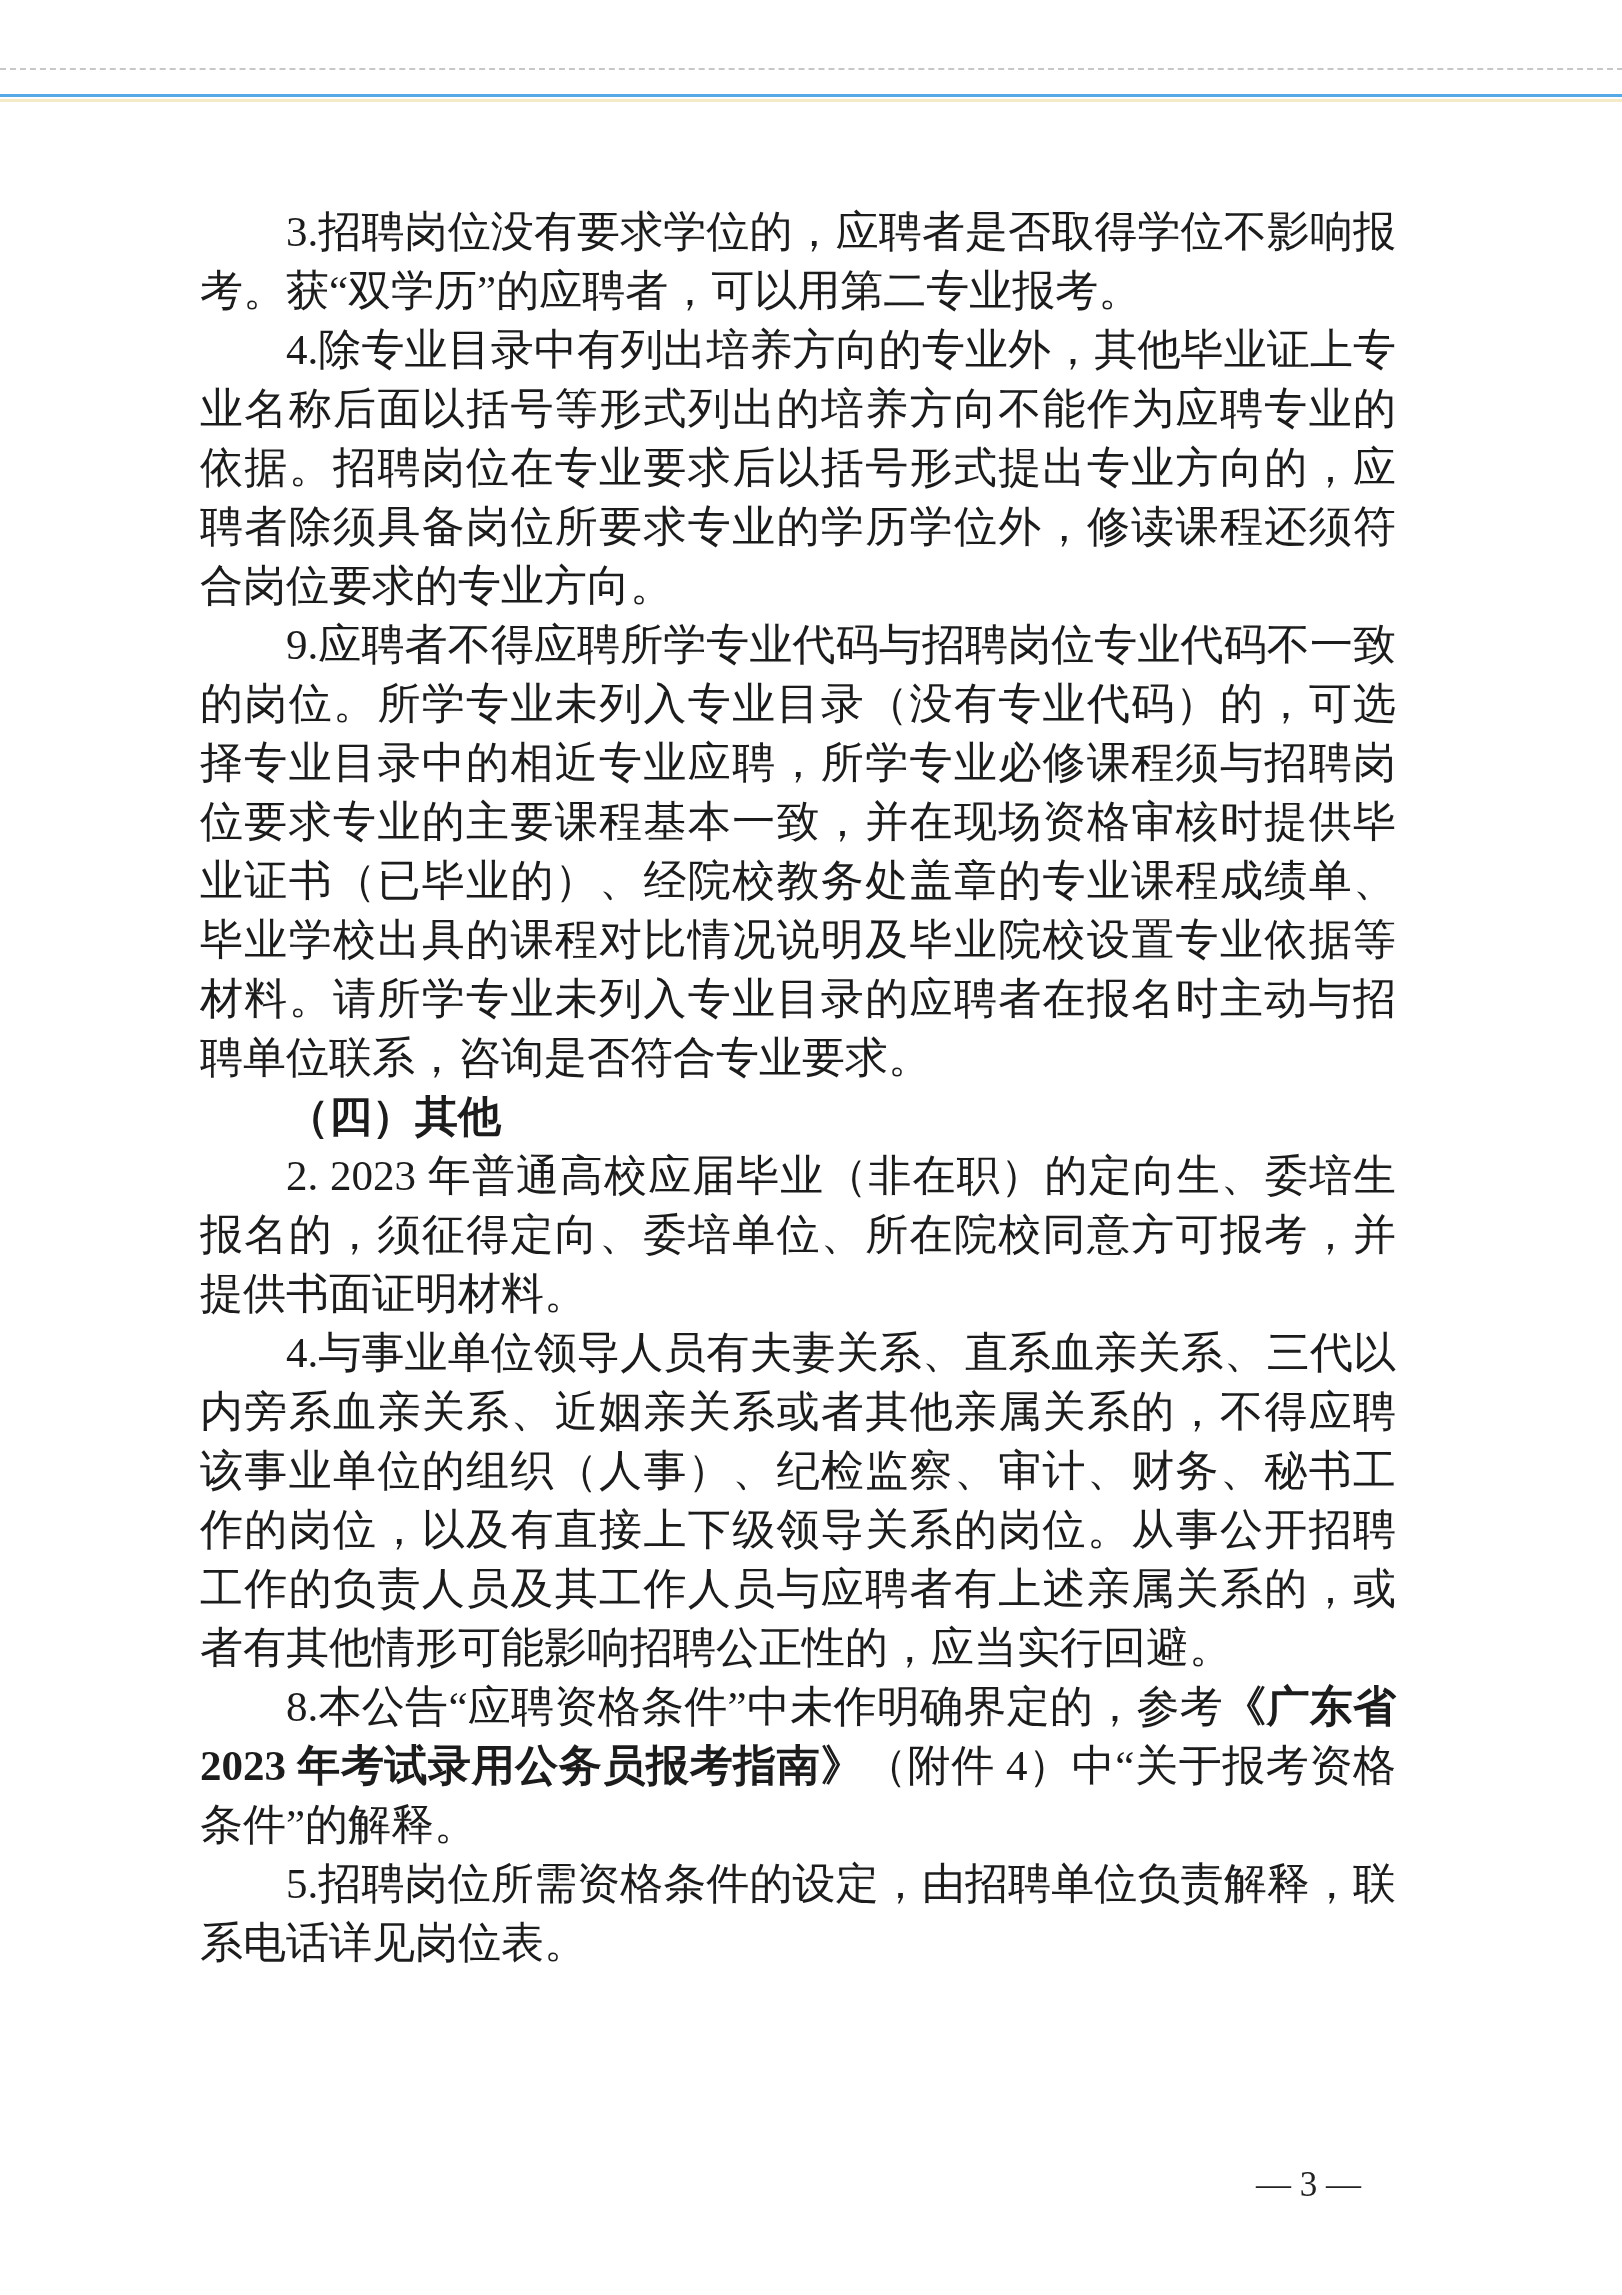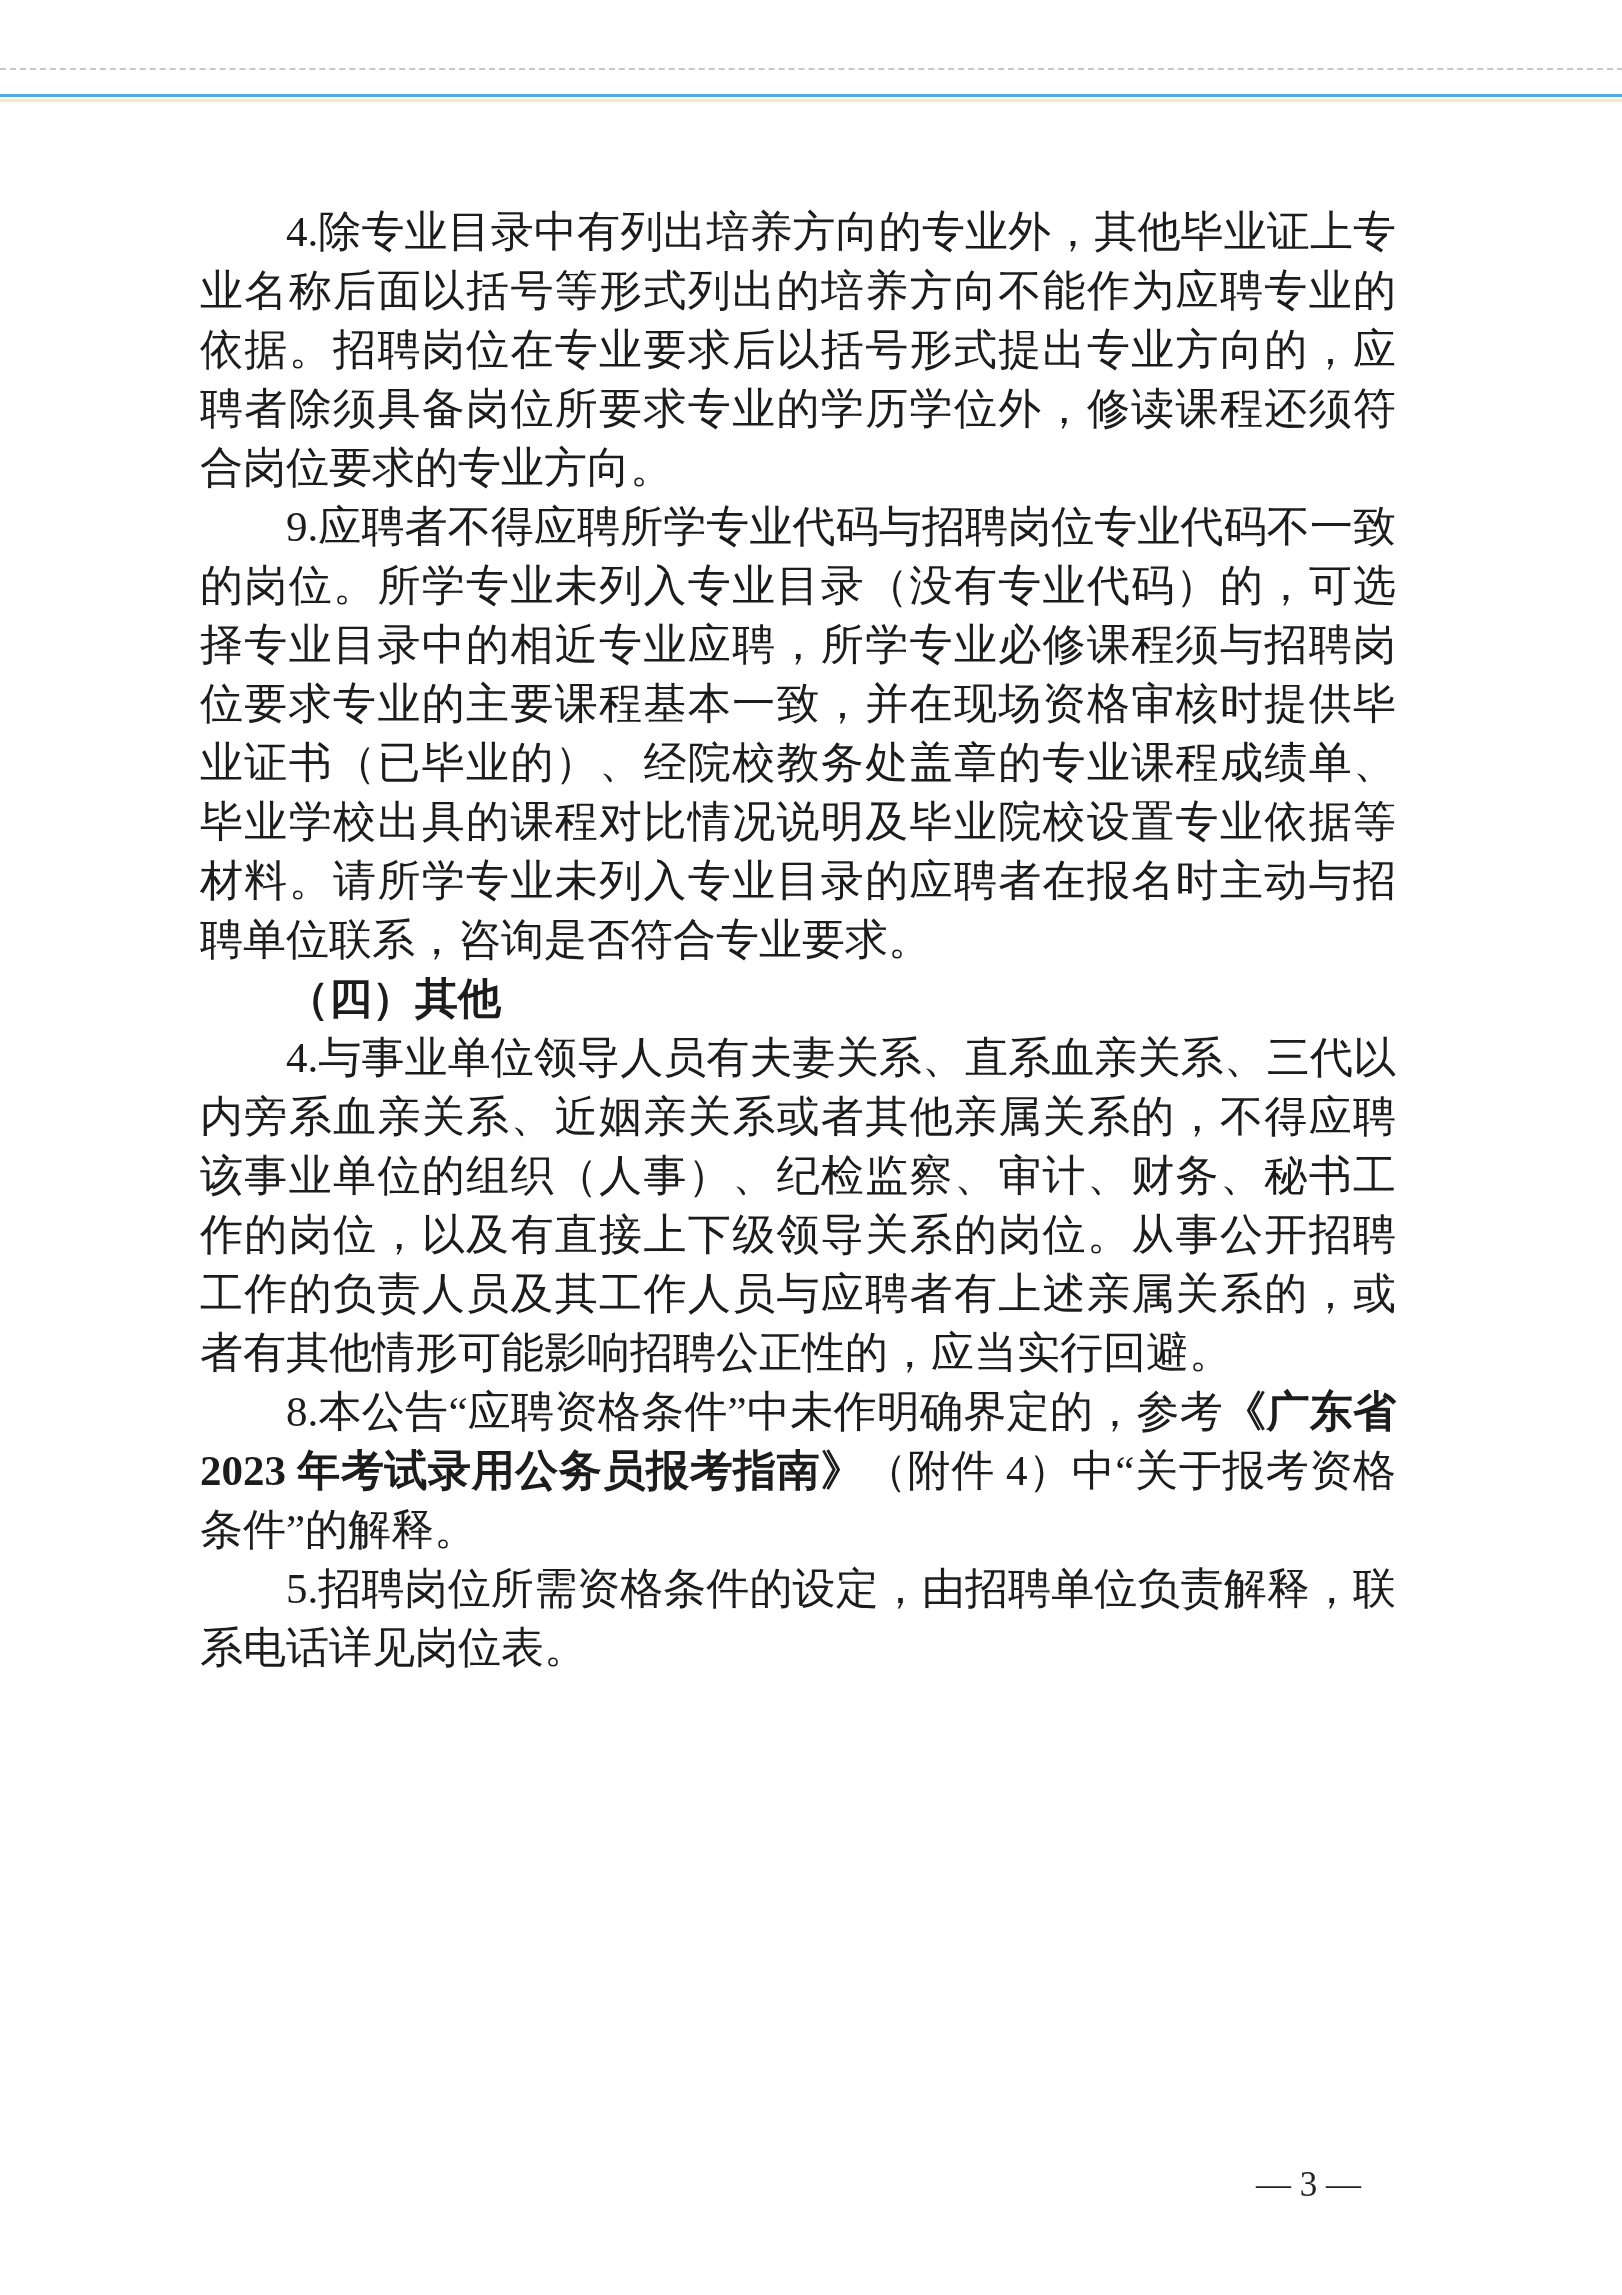--- a/index.html
+++ b/index.html
@@ -81,23 +81,25 @@
 
 <div class="page">
 
   <div class="scan-dashed"></div>
 
   <div class="rule-blue" style="background: rgb(85, 169, 230);"></div>
 
   <div class="rule-cream" style="background: rgb(242, 230, 190);"></div>
 
   <main class="text-block" id="paragraphs">
+      <p><span>3.招聘岗位没有要求学位的，应聘者是否取得学位不影响报考。获“双学历”的应聘者，可以用第二专业报考。</span></p>
       <p><span>4.除专业目录中有列出培养方向的专业外，其他毕业证上专业名称后面以括号等形式列出的培养方向不能作为应聘专业的依据。招聘岗位在专业要求后以括号形式提出专业方向的，应聘者除须具备岗位所要求专业的学历学位外，修读课程还须符合岗位要求的专业方向。</span></p>
       <p><span>9.应聘者不得应聘所学专业代码与招聘岗位专业代码不一致的岗位。所学专业未列入专业目录（没有专业代码）的，可选择专业目录中的相近专业应聘，所学专业必修课程须与招聘岗位要求专业的主要课程基本一致，并在现场资格审核时提供毕业证书（已毕业的）、经院校教务处盖章的专业课程成绩单、毕业学校出具的课程对比情况说明及毕业院校设置专业依据等材料。请所学专业未列入专业目录的应聘者在报名时主动与招聘单位联系，咨询是否符合专业要求。</span></p>
       <p class="heading"><span>（四）其他</span></p>
+      <p><span>2. 2023 年普通高校应届毕业（非在职）的定向生、委培生报名的，须征得定向、委培单位、所在院校同意方可报考，并提供书面证明材料。</span></p>
       <p><span>4.与事业单位领导人员有夫妻关系、直系血亲关系、三代以内旁系血亲关系、近姻亲关系或者其他亲属关系的，不得应聘该事业单位的组织（人事）、纪检监察、审计、财务、秘书工作的岗位，以及有直接上下级领导关系的岗位。从事公开招聘工作的负责人员及其工作人员与应聘者有上述亲属关系的，或者有其他情形可能影响招聘公正性的，应当实行回避。</span></p>
       <p><span>8.本公告“应聘资格条件”中未作明确界定的，参考</span><span class="bold">《广东省 2023 年考试录用公务员报考指南》</span><span>（附件 4）中“关于报考资格条件”的解释。</span></p>
       <p><span>5.招聘岗位所需资格条件的设定，由招聘单位负责解释，联系电话详见岗位表。</span></p>
     </main>
 
   <div class="footer-page-number">— 3 —</div>
 
 </div>
 
 

